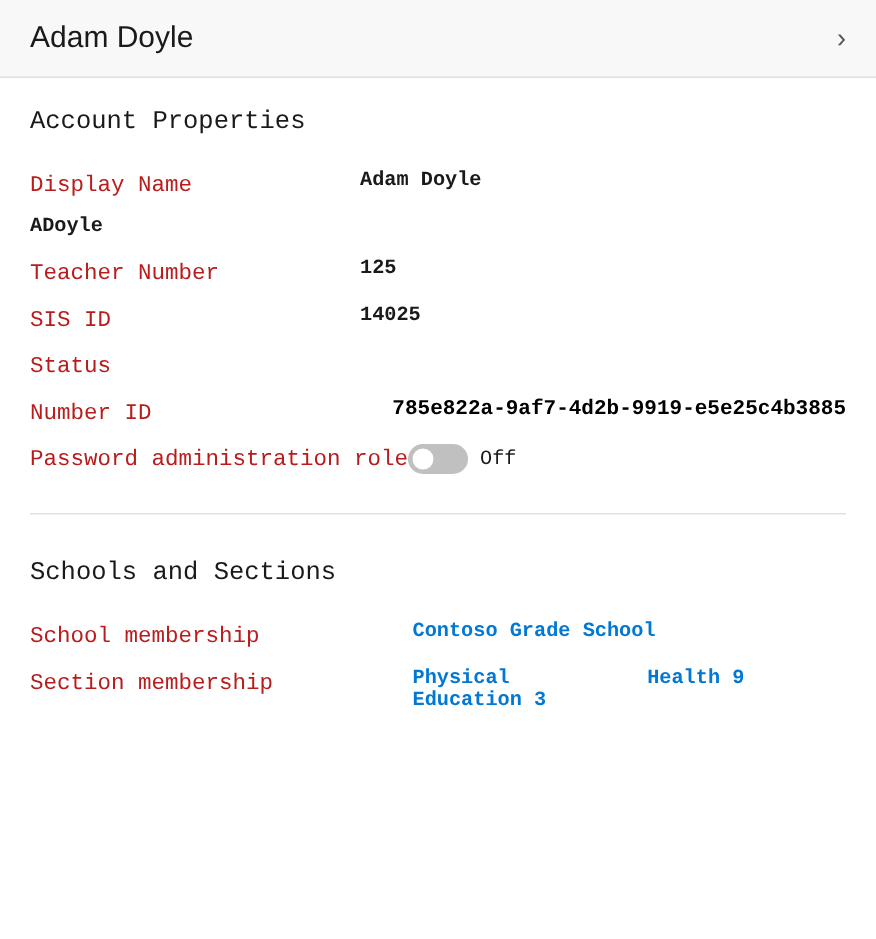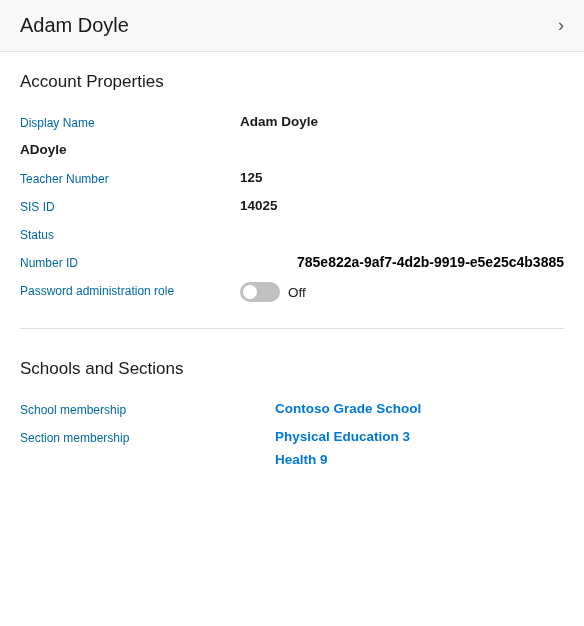--- a/index.html
+++ b/index.html
@@ -33,40 +33,41 @@
     }
 
     .header-chevron {
       font-size: 18px;
       color: #555;
       cursor: pointer;
     }
 
     .section {
       padding: 20px 20px 10px 20px;
+      font-family: Liberation Mono, monospace;
     }
 
     .section-title {
       font-size: 17px;
       font-weight: 400;
       color: #1a1a1a;
       margin-bottom: 16px;
     }
 
     .property-row {
       display: flex;
       align-items: flex-start;
       padding: 6px 0;
       min-height: 28px;
     }
 
     .property-label {
-      color: #0369a1;
+      color: #b91c1c;
       min-width: 220px;
-      font-size: 12px;
+      font-size: 15px;
       padding-top: 2px;
     }
 
     .property-value {
       color: #1a1a1a;
       font-size: 13.5px;
       font-weight: 600;
       flex: 1;
     }
 
@@ -117,21 +118,21 @@
     }
 
     .divider {
       height: 1px;
       background: #e0e0e0;
       margin: 10px 20px;
     }
 
     .section-membership-values {
       display: flex;
-      flex-direction: column;
+      flex-direction: row;
       gap: 8px;
     }
 
     .object-id-value {
       font-size: 14px;
       font-weight: 600;
       color: #000000;
       word-break: break-all;
       text-align: right;
     }

